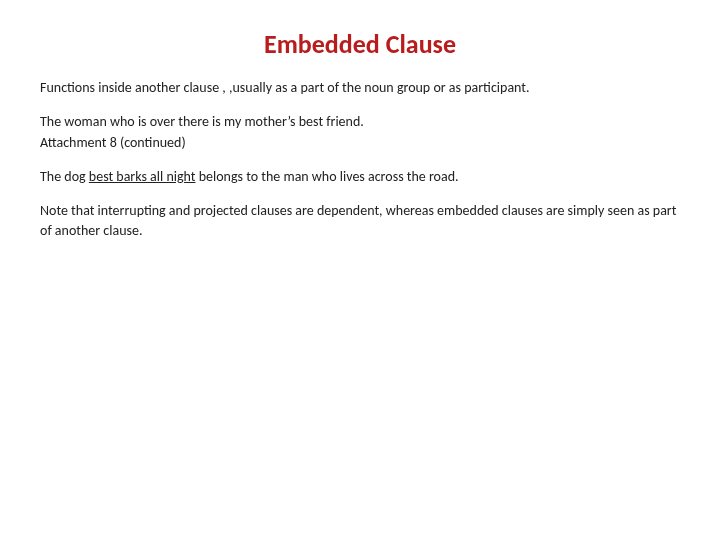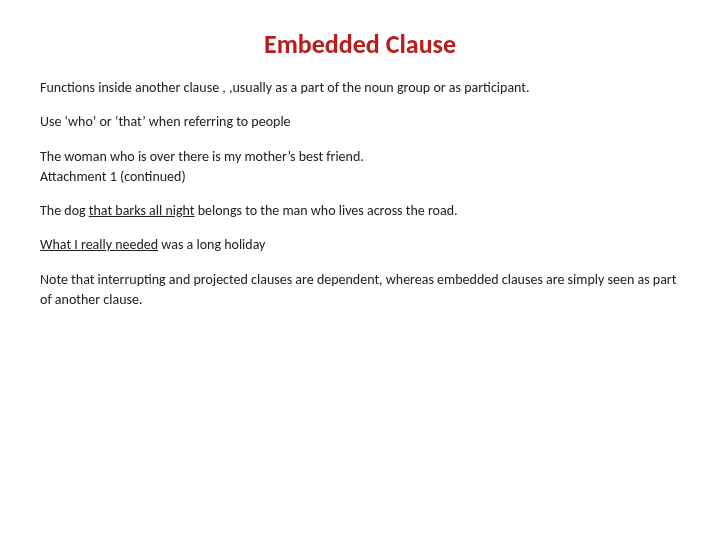--- a/index.html
+++ b/index.html
@@ -45,33 +45,27 @@
 </head>
 <body>
 
 <div class="page">
   <div class="title">Embedded Clause</div>
 
   <div class="paragraph">
     <span>Functions inside another clause , ,usually as a part of the noun group or as participant.</span>
   </div>
 
-  <div class="paragraph">
-    <span><span>Use ‘who’ or ‘that’ when referring to people</span></span>
-  </div>
 
 
   <div class="paragraph">
-    <span><span>The woman&nbsp;</span><span style="">who is over there</span><span> is my mother’s best friend.</span><span></span><br><span>Attachment 1 (continued)</span></span>
+    <span><span>The woman&nbsp;</span><span style="">who is over there</span><span> is my mother’s best friend.</span><span></span><br><span>Attachment 8 (continued)</span></span>
   </div>
 
   <div class="paragraph">
-    <span><span>The dog&nbsp;</span><span style="text-decoration: underline;">that barks all night</span><span> belongs to the man&nbsp;</span><span style="">who lives across the road</span><span>.</span></span>
+    <span><span>The dog&nbsp;</span><span style="text-decoration: underline;">best barks all night</span><span> belongs to the man&nbsp;</span><span style="">who lives across the road</span><span>.</span></span>
   </div>
 
-  <div class="paragraph">
-    <span><span style="text-decoration: underline;">What I really needed</span><span> was a long holiday</span></span>
-  </div>
 
   <div class="paragraph">
     <span>Note that interrupting and projected clauses are dependent, whereas embedded clauses are simply seen as part of another clause.</span>
   </div>
 </div>
 
 </body></html>

